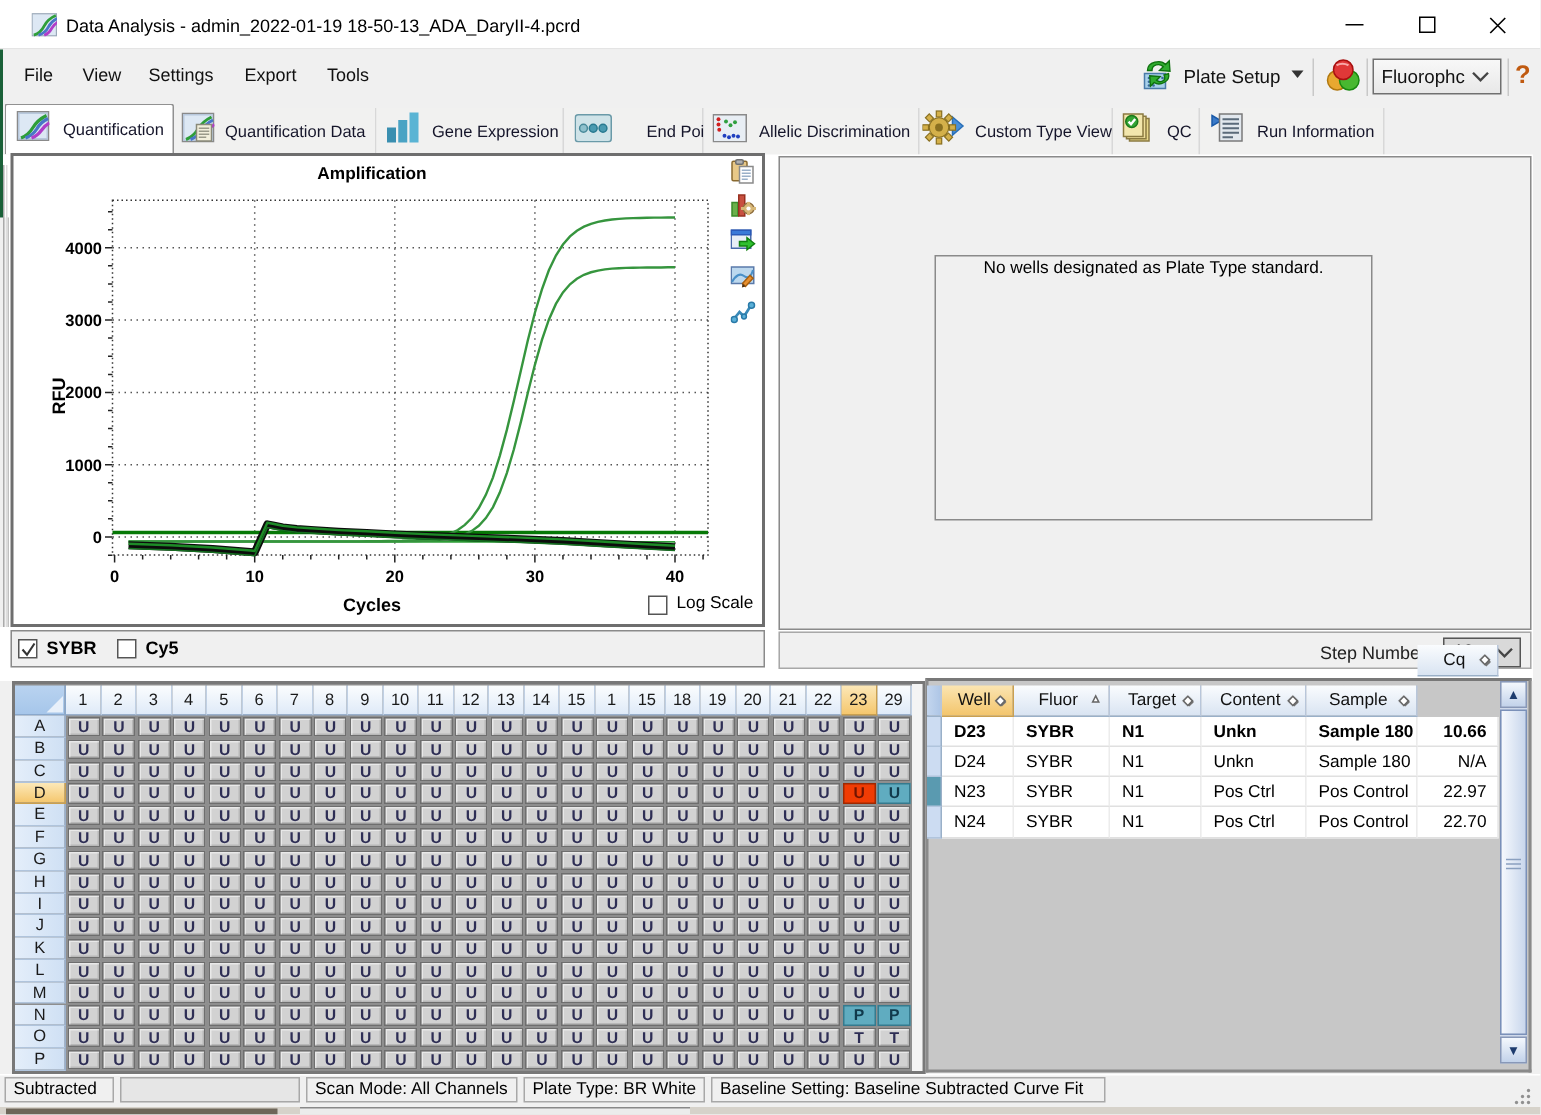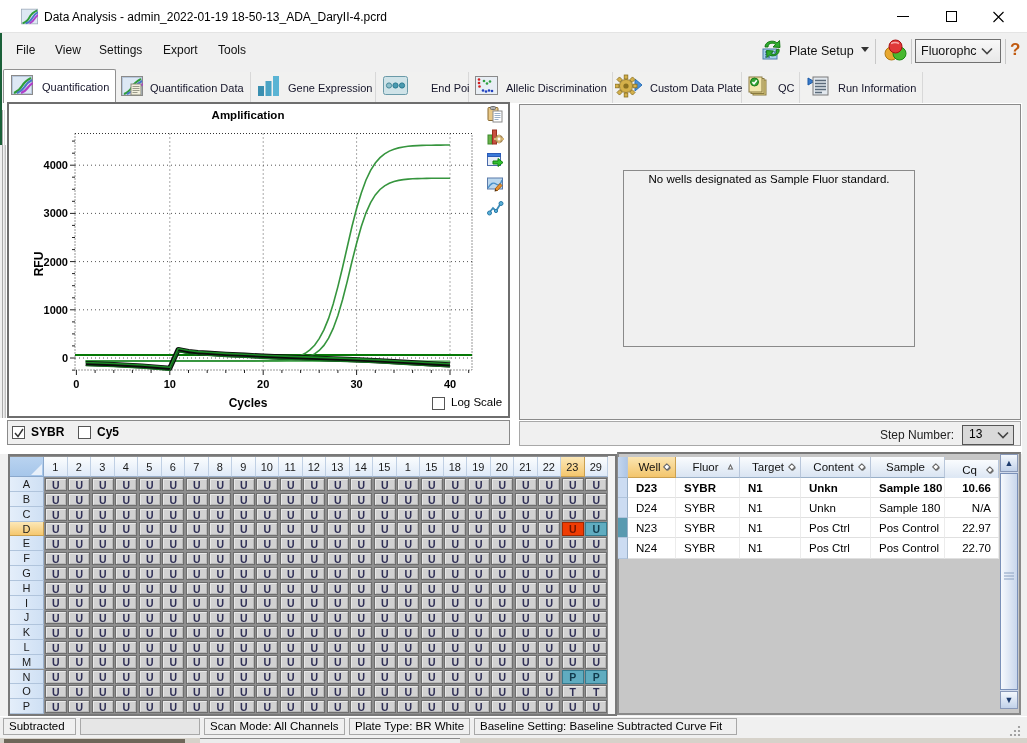--- a/index.html
+++ b/index.html
@@ -177,21 +177,21 @@
             <rect x="-11" y="-1.8" width="4" height="3.6"></rect>
             <rect x="7" y="-1.8" width="4" height="3.6"></rect>
             <rect x="-1.8" y="-11" width="3.6" height="4" transform="rotate(45)"></rect>
             <rect x="-1.8" y="7" width="3.6" height="4" transform="rotate(45)"></rect>
             <rect x="-11" y="-1.8" width="4" height="3.6" transform="rotate(45)"></rect>
             <rect x="7" y="-1.8" width="4" height="3.6" transform="rotate(45)"></rect>
           </g>
         </g>
         <circle cx="11" cy="12" r="2.6" fill="#8a7020"></circle>
       </svg></span>
-    <span class="tabtxt" style="margin-left:7px">Custom Data Plate</span>
+    <span class="tabtxt" style="margin-left:7px">Custom Type View</span>
   </div>
 <div class="tab" style="left:742px;width:58px">
     <span style="margin-left:5px"><svg width="24" height="22" viewBox="0 0 24 22">
         <rect x="6" y="5" width="13" height="15" fill="#e8d88a" stroke="#8a7a40"></rect>
         <rect x="4" y="3.5" width="13" height="15" fill="#edde9a" stroke="#8a7a40"></rect>
         <rect x="2" y="2" width="13" height="15" fill="#f2e6ac" stroke="#8a7a40"></rect>
         <circle cx="7.5" cy="7" r="4" fill="#35a535" stroke="#1a7a1a"></circle>
         <path d="M5.4 7.1 L7 8.8 L9.8 5.3" fill="none" stroke="#fff" stroke-width="1.6"></path>
       </svg></span>
     <span class="tabtxt" style="margin-left:7px">QC</span>
@@ -321,21 +321,21 @@
     </svg></div>
 <div class="abs" style="left:487px;top:200px"><svg width="17" height="17" viewBox="0 0 17 17">
       <path d="M2 13 L6 8 L9 11 L14 3" fill="none" stroke="#3a8ab8" stroke-width="1.8"></path>
       <circle cx="2.5" cy="13" r="2" fill="#5ab0d8" stroke="#2a7aa8"></circle>
       <circle cx="9" cy="11" r="1.6" fill="#5ab0d8" stroke="#2a7aa8"></circle>
       <circle cx="14" cy="3.5" r="2" fill="#5ab0d8" stroke="#2a7aa8"></circle>
     </svg></div>
 
 <div class="abs" id="rightpanel"></div>
 <div class="abs" id="msgbox"></div>
-<div class="abs" style="left:623px;top:173px;width:292px;text-align:center;font-size:11.5px;color:#000">No wells designated as Sample Fluor standard.</div>
+<div class="abs" style="left:623px;top:173px;width:292px;text-align:center;font-size:11.5px;color:#000">No wells designated as Plate Type standard.</div>
 
 <div class="abs" id="sybrrow"></div>
 <div class="cb" style="left:12px;top:426px"></div>
 <svg class="abs" style="left:13px;top:427px" width="12" height="12">
     <path d="M2 6 L5 9.5 L10 2" fill="none" stroke="#333" stroke-width="1.4"></path>
   </svg>
 <div class="abs" style="left:31px;top:425px;font-size:12px;font-weight:bold;color:#000">SYBR</div>
 <div class="cb" style="left:78px;top:426px"></div>
 <div class="abs" style="left:97px;top:425px;font-size:12px;font-weight:bold;color:#000">Cy5</div>
 
@@ -792,21 +792,21 @@
     <span class="dmn">◆</span>
   </div>
 <div class="th" style="left:801px;top:457px;width:70px;height:20.5px">
     <span class="thl">Content</span>
     <span class="dmn">◆</span>
   </div>
 <div class="th" style="left:871px;top:457px;width:74px;height:20.5px">
     <span class="thl">Sample</span>
     <span class="dmn">◆</span>
   </div>
-<div class="th" style="left:945px;top:460px;width:54px;height:20.5px">
+<div class="th" style="left:945px;top:430px;width:54px;height:20.5px">
     <span class="thl">Cq</span>
     <span class="dmn">◆</span>
   </div>
 <div class="tsel" style="left:618px;top:477.5px;width:10px;height:20.3px"></div>
 <div class="td" style="left:628px;top:477.5px;width:48px;height:20.3px;font-weight:bold;">D23</div>
 <div class="td" style="left:676px;top:477.5px;width:64px;height:20.3px;font-weight:bold;">SYBR</div>
 <div class="td" style="left:740px;top:477.5px;width:61px;height:20.3px;font-weight:bold;">N1</div>
 <div class="td" style="left:801px;top:477.5px;width:70px;height:20.3px;font-weight:bold;">Unkn</div>
 <div class="td" style="left:871px;top:477.5px;width:74px;height:20.3px;font-weight:bold;">Sample 180</div>
 <div class="td" style="left:945px;top:477.5px;width:54px;height:20.3px;font-weight:bold;text-align:right;padding-right:7px;box-sizing:border-box">10.66</div>

